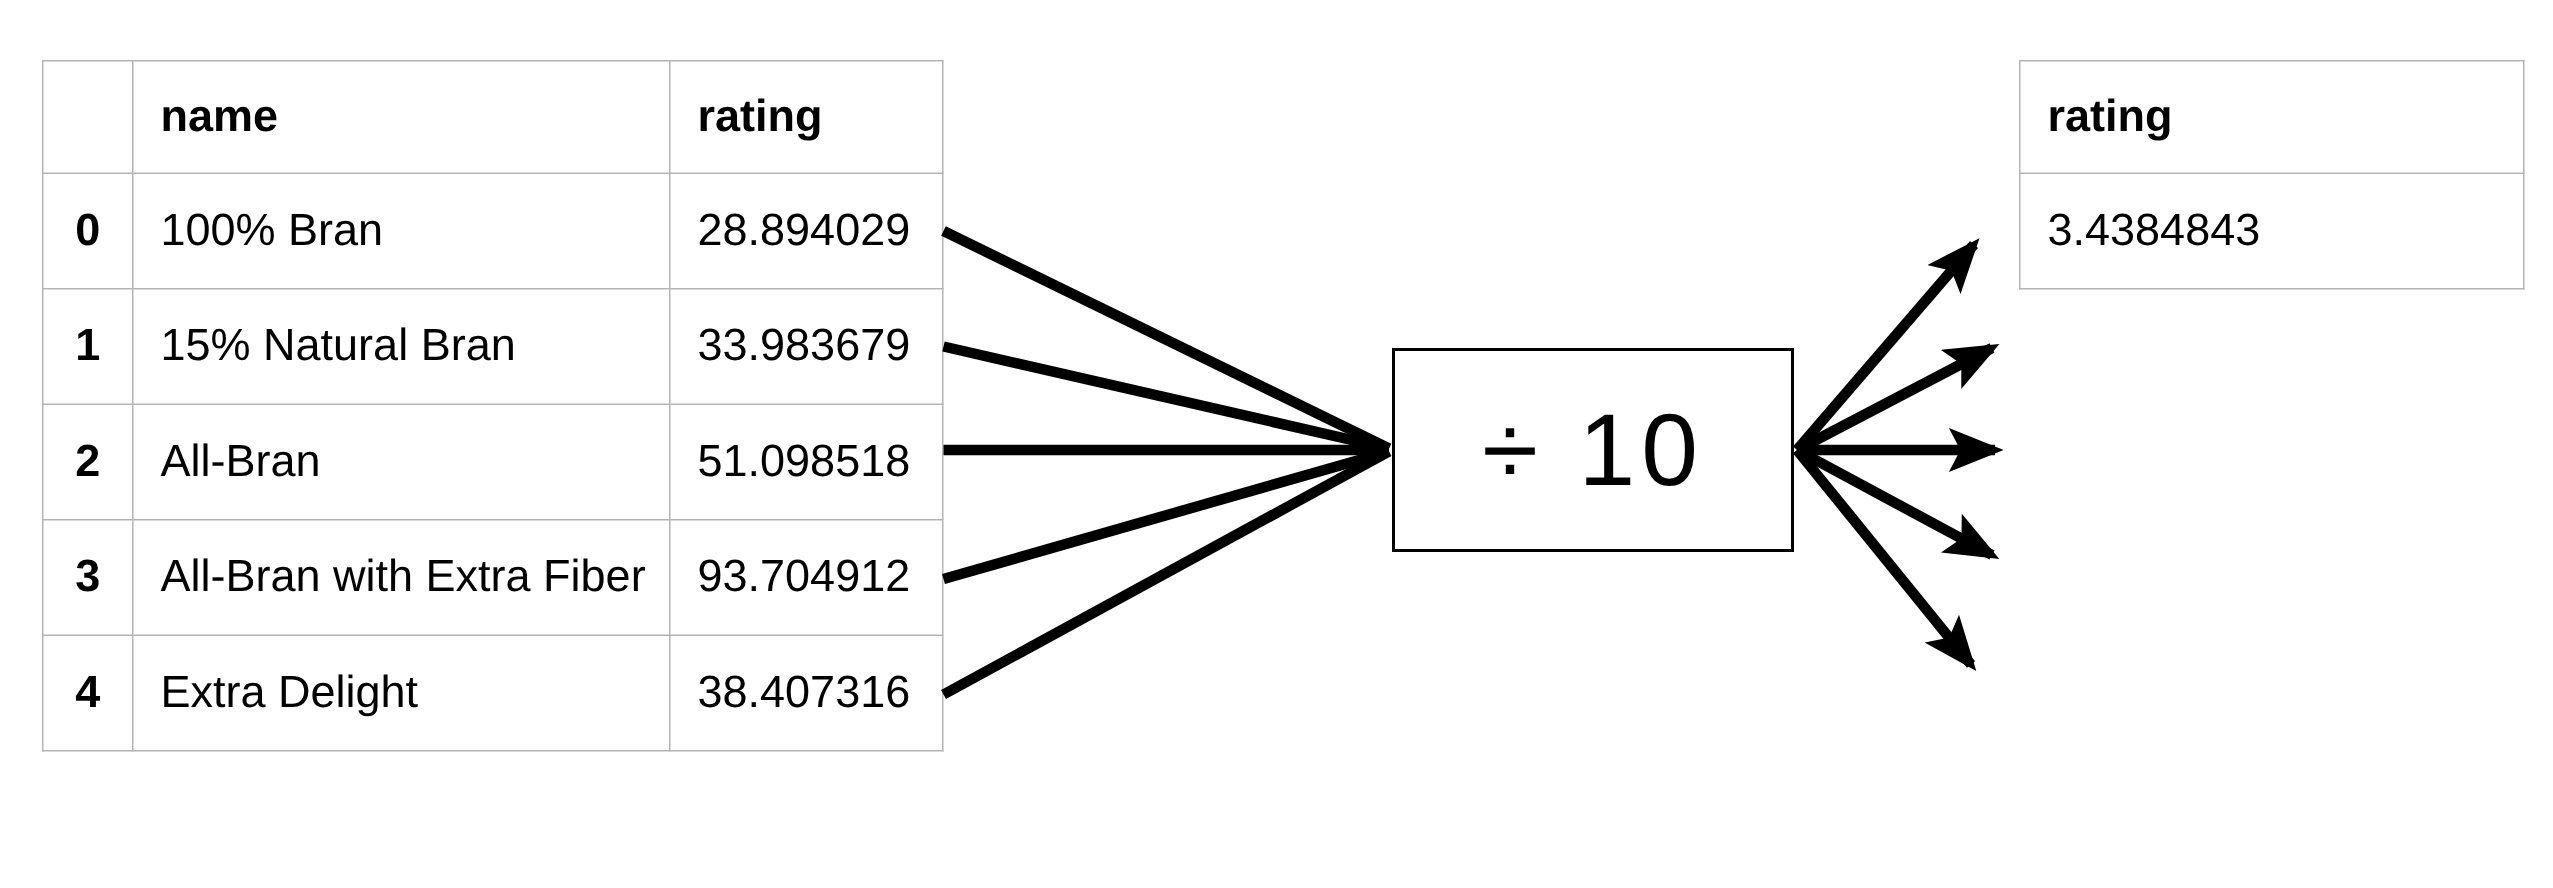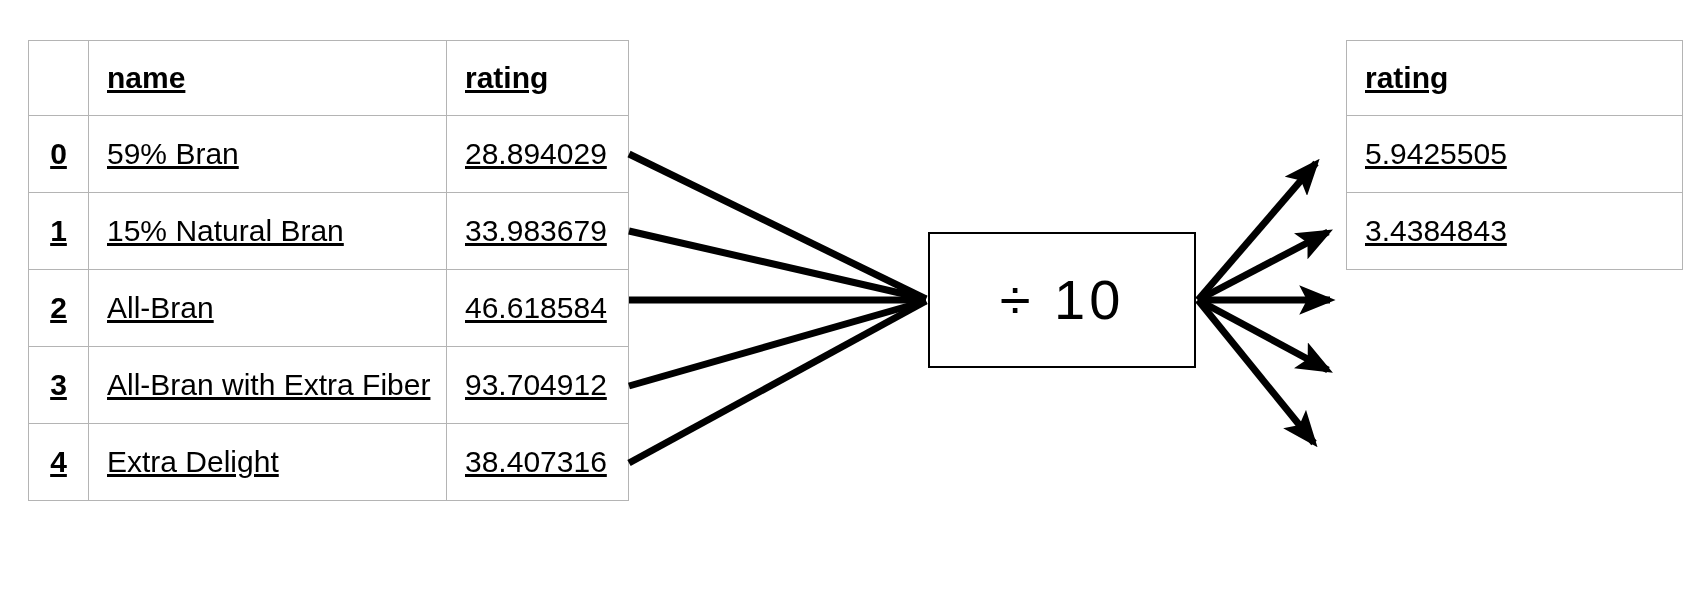--- a/index.html
+++ b/index.html
@@ -33,21 +33,20 @@
     padding: 0 18px;
     height: 77px;
     box-sizing: border-box;
     font-size: 30px;
     font-weight: normal;
     color: #000000;
     text-align: left;
     vertical-align: middle;
     white-space: nowrap;
     overflow: hidden;
-    text-decoration: underline;
   }
   .df-table th {
     font-weight: bold;
   }
   .df-table th.hdr-blank {
     border: 1px solid #b4b4b4;
   }
   .df-table td.idx {
     font-weight: bold;
     text-align: center;
@@ -82,21 +81,21 @@
     width: 268px;
     height: 136px;
     border: 2px solid #000000;
     background: #ffffff;
     display: flex;
     align-items: center;
     justify-content: center;
     box-sizing: border-box;
   }
   #op-box .op-label {
-    font-size: 56px;
+    font-size: 68px;
     line-height: 1;
     color: #000000;
     letter-spacing: 4px;
     white-space: nowrap;
   }
 
   
   #arrows {
     position: absolute;
     left: 0;
@@ -120,32 +119,32 @@
     <thead>
       <tr>
         <th class="hdr-blank"></th>
         <th>name</th>
         <th>rating</th>
       </tr>
     </thead>
     <tbody>
       <tr>
         <td class="idx">0</td>
-        <td>59% Bran</td>
+        <td>100% Bran</td>
         <td>28.894029</td>
       </tr>
       <tr>
         <td class="idx">1</td>
         <td>15% Natural Bran</td>
         <td>33.983679</td>
       </tr>
       <tr>
         <td class="idx">2</td>
         <td>All-Bran</td>
-        <td>46.618584</td>
+        <td>51.098518</td>
       </tr>
       <tr>
         <td class="idx">3</td>
         <td>All-Bran with Extra Fiber</td>
         <td>93.704912</td>
       </tr>
       <tr>
         <td class="idx">4</td>
         <td>Extra Delight</td>
         <td>38.407316</td>
@@ -160,23 +159,20 @@
   <table class="df-table" id="right-table">
     <colgroup>
       <col class="col-rate">
     </colgroup>
     <thead>
       <tr>
         <th>rating</th>
       </tr>
     </thead>
     <tbody>
-      <tr>
-        <td>5.9425505</td>
-      </tr>
       <tr>
         <td>3.4384843</td>
       </tr>
     </tbody>
   </table>
 
   <svg id="arrows" viewBox="0 0 1702 592" width="1702" height="592">
     <defs>
       <marker id="arrowhead" markerWidth="5.2" markerHeight="4.2" refX="4.4" refY="2.1" orient="auto" markerUnits="strokeWidth">
         <path d="M0,0 L5.2,2.1 L0,4.2 L1.1,2.1 Z" fill="#000000"></path>

